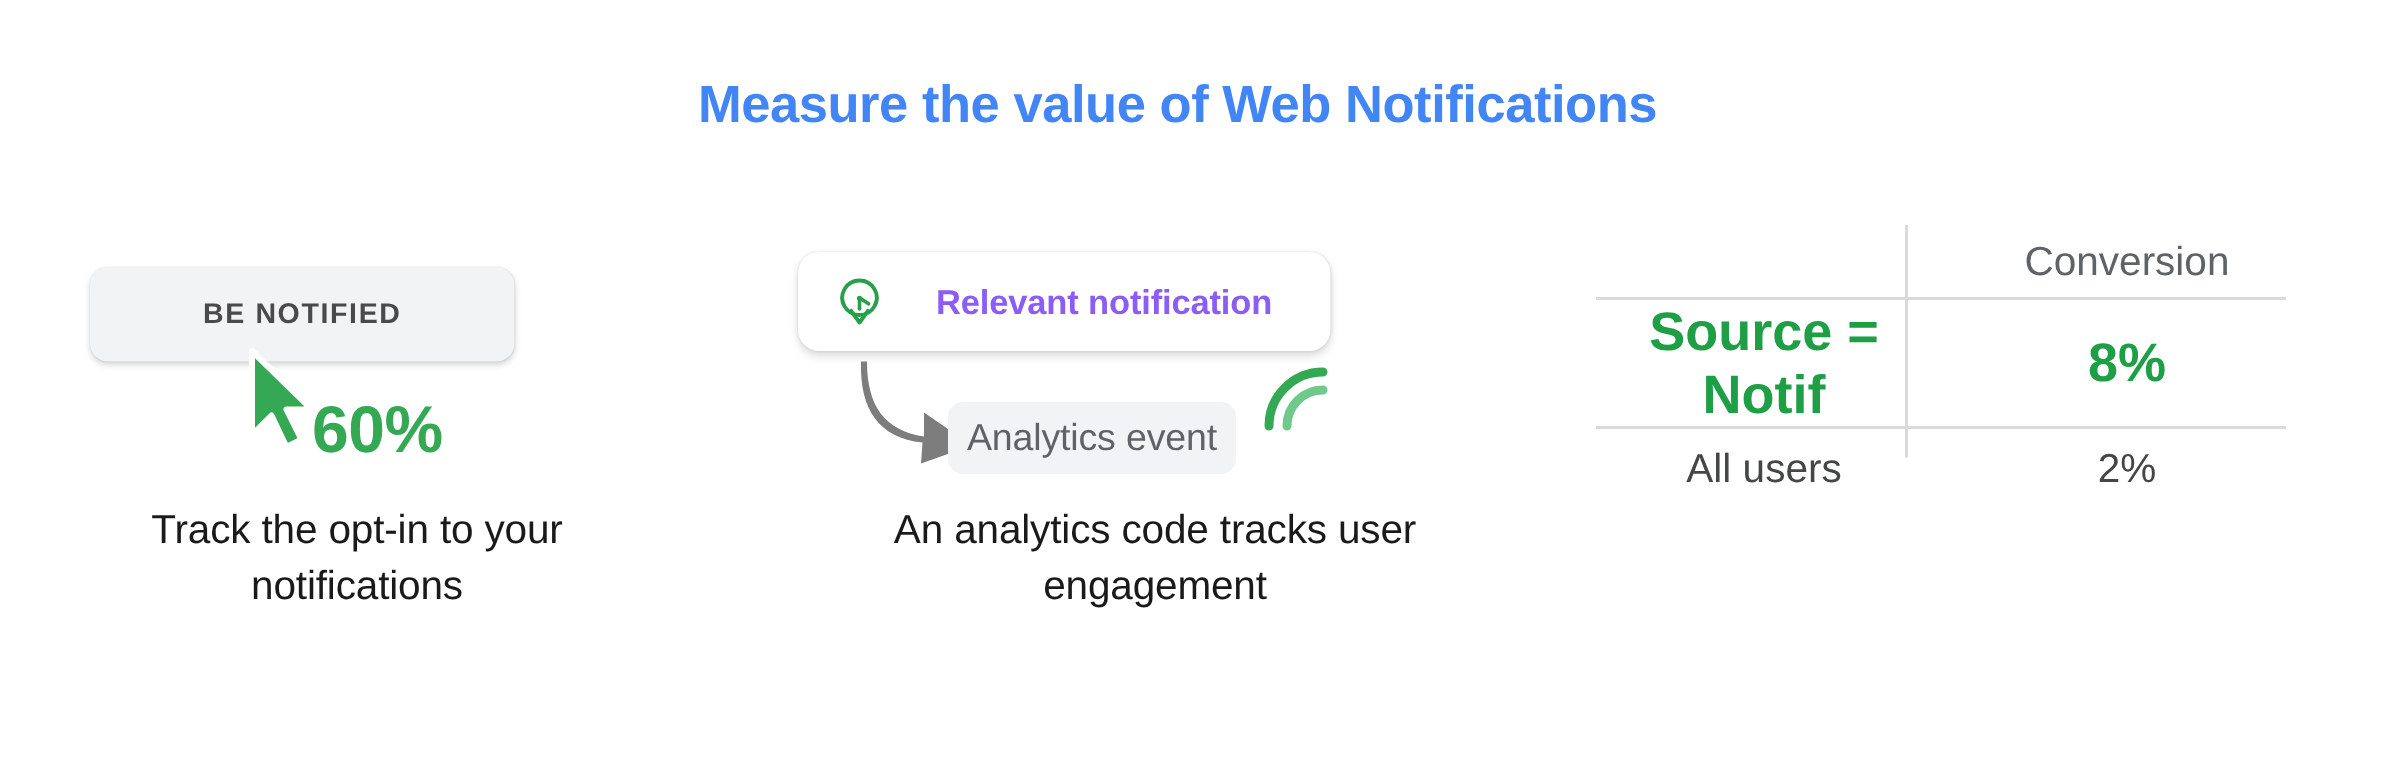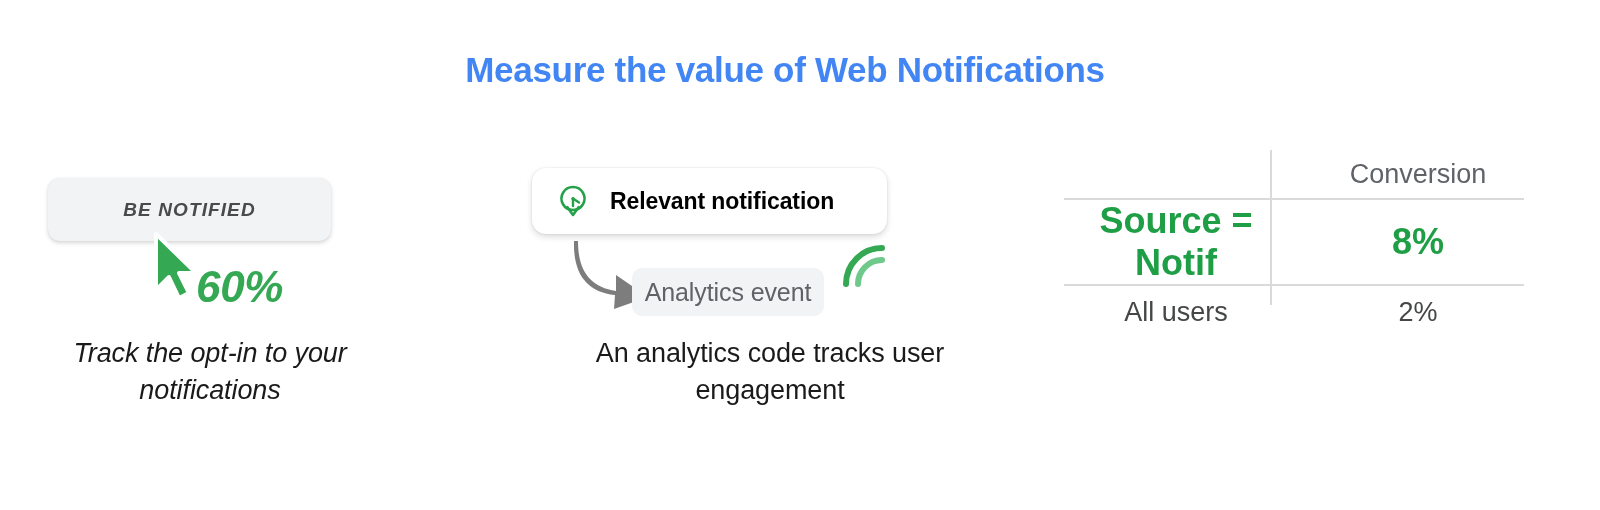--- a/index.html
+++ b/index.html
@@ -36,37 +36,37 @@
     top: 140px;
     left: 0;
     width: 1570px;
     display: flex;
     align-items: flex-start;
   }
   .col {
     position: relative;
     box-sizing: border-box;
   }
-  .col-1 { width: 520px; padding-left: 0px; font-style: italic; }
+  .col-1 { width: 520px; padding-left: 12px; }
   .col-2 { width: 520px; }
   .col-3 { width: 530px; }
 
   .visual {
     position: relative;
     height: 195px;
   }
 
   .caption {
     font-size: 27px;
     line-height: 37px;
     color: #1a1a1a;
     text-align: center;
     letter-spacing: -0.1px;
   }
-  .cap-1 { width: 420px; margin-left: 0px; }
+  .cap-1 { width: 420px; margin-left: 16px; }
   .cap-2 { width: 480px; margin-left: 10px; }
   .cap-3 { width: 530px; margin-left: 0px; }
 
   
   .notify-btn {
     position: absolute;
     left: 48px;
     top: 38px;
     width: 283px;
     height: 63px;
@@ -108,24 +108,24 @@
     background: #ffffff;
     border-radius: 14px;
     box-shadow: 0 3px 6px rgba(0,0,0,0.14), 0 0 2px rgba(0,0,0,0.12);
     display: flex;
     align-items: center;
     padding-left: 24px;
     box-sizing: border-box;
   }
   .notif-icon { width: 34px; height: 34px; flex: 0 0 auto; }
   .notif-label {
-    margin-left: 20px;
+    margin-left: 34px;
     font-size: 23px;
     font-weight: bold;
-    color: #000000;
+    color: #8b5cf6;
     letter-spacing: -0.1px;
   }
   .curve-arrow {
     position: absolute;
     left: 52px;
     top: 97px;
     width: 82px;
     height: 72px;
   }
   .event-chip {

